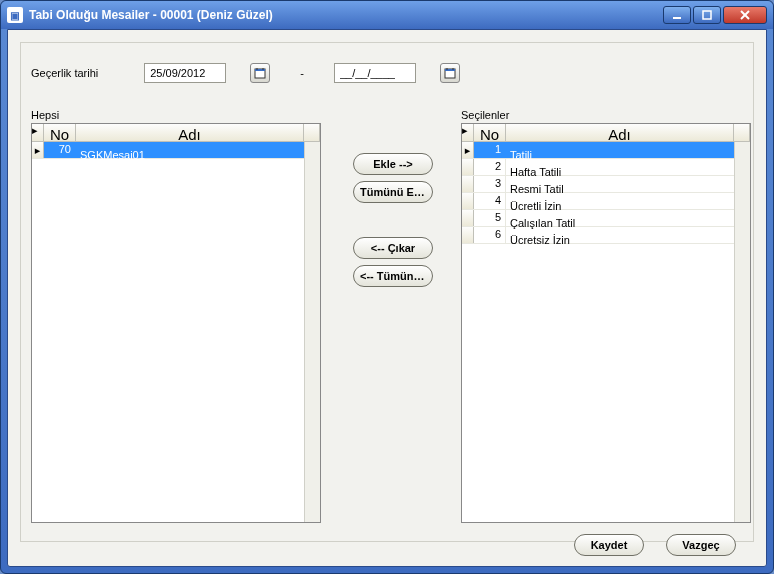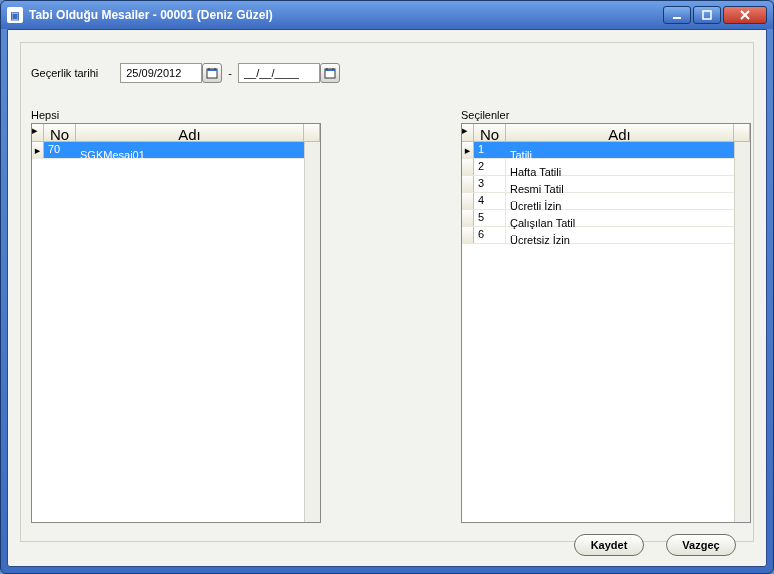--- a/index.html
+++ b/index.html
@@ -65,21 +65,21 @@
     top: 12px; left: 12px; right: 12px;
     height: 500px;
     border: 1px solid #d0d0c8;
     background: #f2f2ee;
   }
   .daterow {
     position: absolute;
     top: 20px; left: 10px;
     display: flex;
     align-items: center;
-    gap: 0;
+    gap: 24px;
   }
   .daterow label { margin-right: 22px; }
   .dateinput {
     border: 1px solid #9a9a90;
     background: #fff;
     height: 20px;
     width: 82px;
     padding: 2px 5px;
     font-family: inherit;
     font-size: 11px;
@@ -151,21 +151,21 @@
   .row .mark {
     width: 12px;
     background: linear-gradient(#fdfdfc,#ece9d8);
     border-right: 1px solid #c0c0b8;
     display: flex; align-items: center; justify-content: center;
   }
   .row .cno {
     width: 32px;
     padding: 1px 4px;
     border-right: 1px solid #e8e8e0;
-    text-align: left;
+    text-align: right;
   }
   .row .cname {
     flex: 1;
     padding: 7px 4px;
   }
   .row.selected { background: #2e90ff; color: #fff; }
   .row.selected .cno, .row.selected .cname { border-right-color: transparent; }
   .row.selected .mark { color: #000; }
 
   .midbtns {
@@ -265,20 +265,27 @@
         <div class="listbody" id="all-body">
           <div class="row selected">
               <div class="mark">▸</div>
               <div class="cno">70</div>
               <div class="cname">SGKMesai01</div>
             </div>
             <div class="scrollbar"></div>
         </div>
       </div>
 
+      <div class="midbtns">
+        <button class="btn">Ekle --&gt;</button>
+        <button class="btn">Tümünü Ekl...</button>
+        <div class="gap"></div>
+        <button class="btn">&lt;-- Çıkar</button>
+        <button class="btn">&lt;-- Tümünü...</button>
+      </div>
 
       <div class="listbox right">
         <div class="listhead">
           <div class="hmark">▸</div>
           <div class="hcell hno">No</div>
           <div class="hcell hname">Adı</div>
           <div class="hcell hscroll"></div>
         </div>
         <div class="listbody" id="sel-body">
           <div class="row selected">

